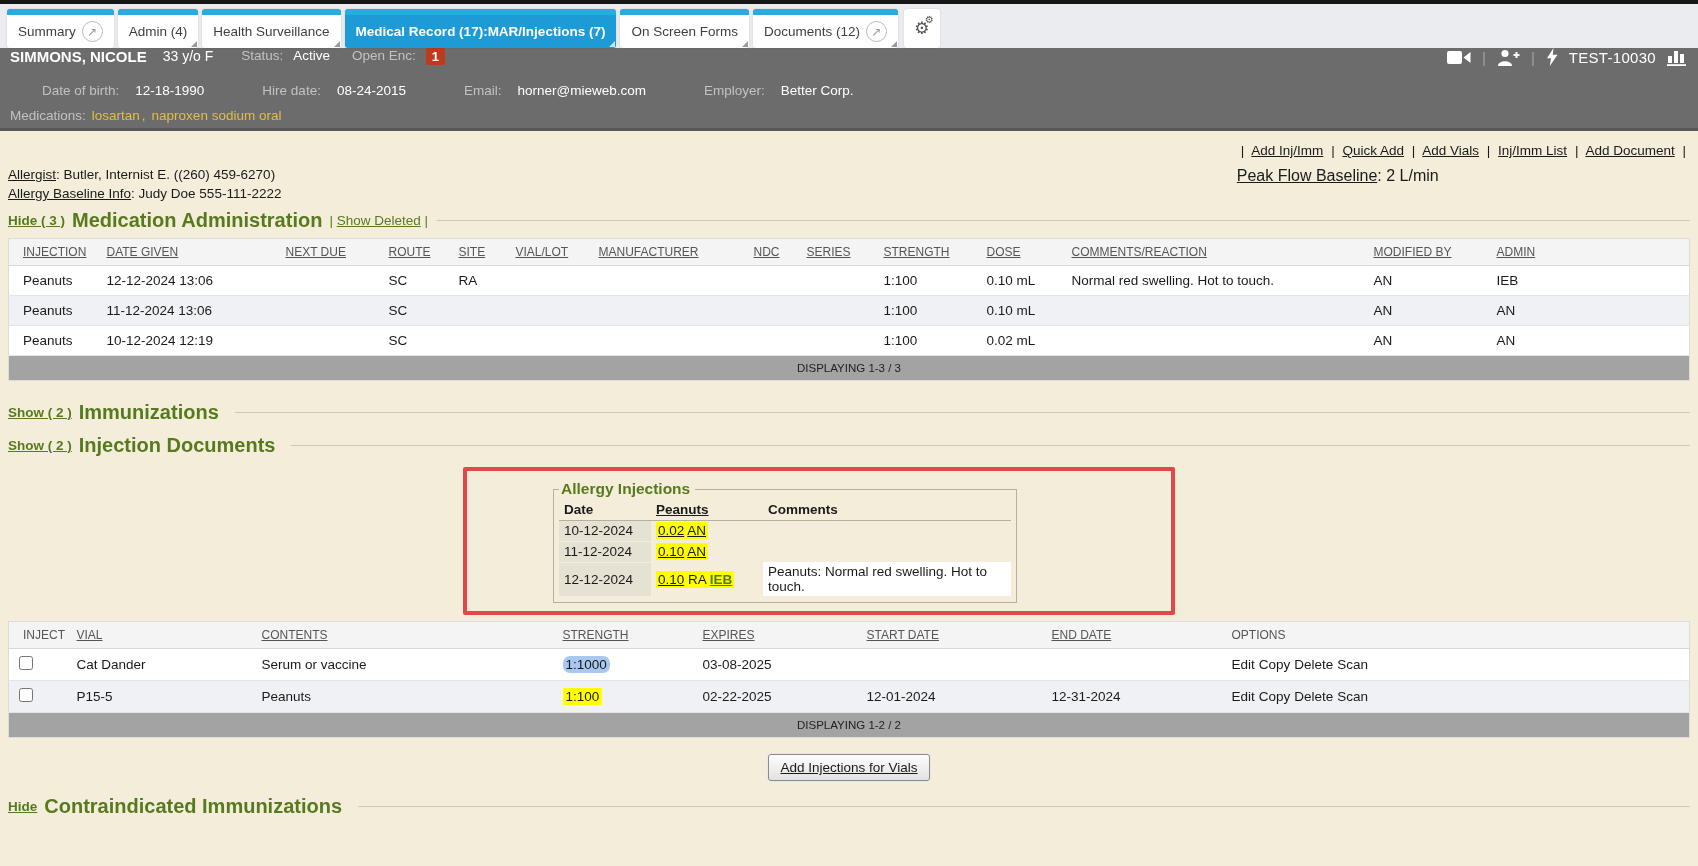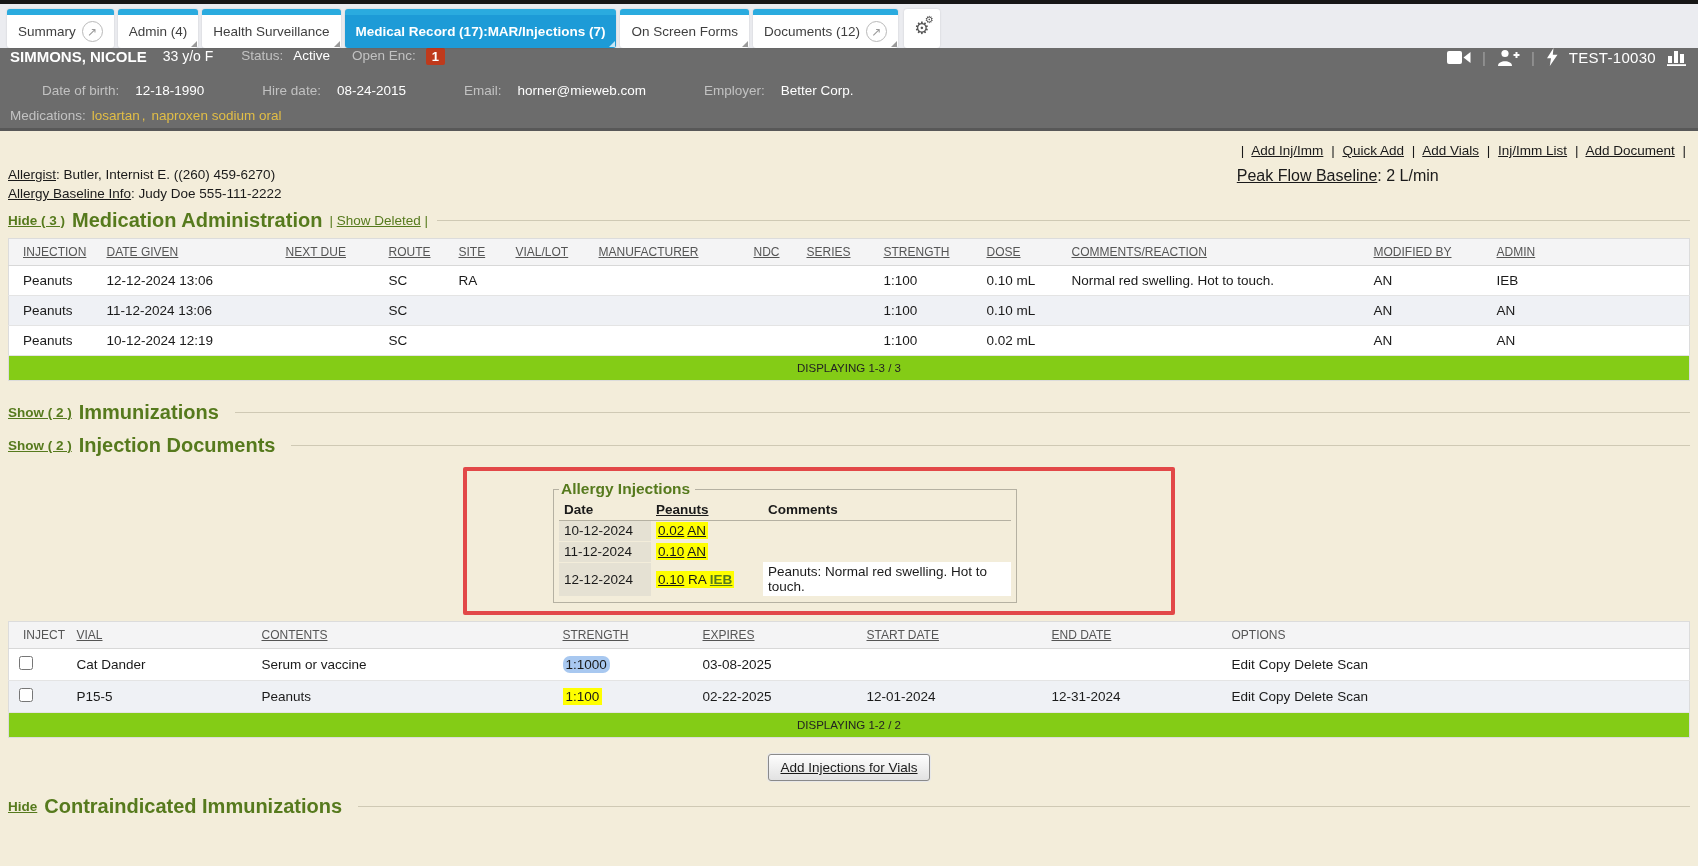--- a/index.html
+++ b/index.html
@@ -68,21 +68,21 @@
 
   
   table.grid { width:100%; border-collapse:collapse; margin-top:6px; border:1px solid #dcdcdc; background:#fff; }
   table.grid thead th {
     text-align:left; font-weight:normal; color:#555; text-decoration:underline;
     background:#f4f4f5; padding:6px 4px; font-size:12px; border-bottom:1px solid #d8d8d8;
   }
   table.grid thead th.no-sort { text-decoration:none; }
   table.grid tbody td { padding:7px 4px; border-bottom:1px solid #e4e4e4; font-size:13.5px; }
   table.grid tbody tr:nth-child(even) { background:#eff1f5; }
-  table.grid tfoot td { background:#84cc16; text-align:center; font-size:11.5px; color:#222; padding:6px; }
+  table.grid tfoot td { background:#a3a3a3; text-align:center; font-size:11.5px; color:#222; padding:6px; }
   .pad-l { padding-left:14px !important; }
   .hl-yellow { background:#ffff00; padding:1px 3px; }
   .hl-blue { background:#a8c8f0; padding:1px 3px;border-radius:7px; }
   .opt-link { margin-right:4px; cursor:pointer; }
 
   
   .ann-box { margin:10px 0 0 455px; width:712px; height:148px; border:4px solid #e24848; border-radius:2px; }
   fieldset.ai-box { margin:9px 0 0 86px; width:464px; border:1px solid #b5b1a2; padding:1px 5px 5px 5px; }
   fieldset.ai-box legend { color:#567a1d; font-weight:bold; font-size:15.5px; padding:0 5px 0 2px; }
   .ai-table { border-collapse:collapse; font-size:13.5px; width:100%; }

